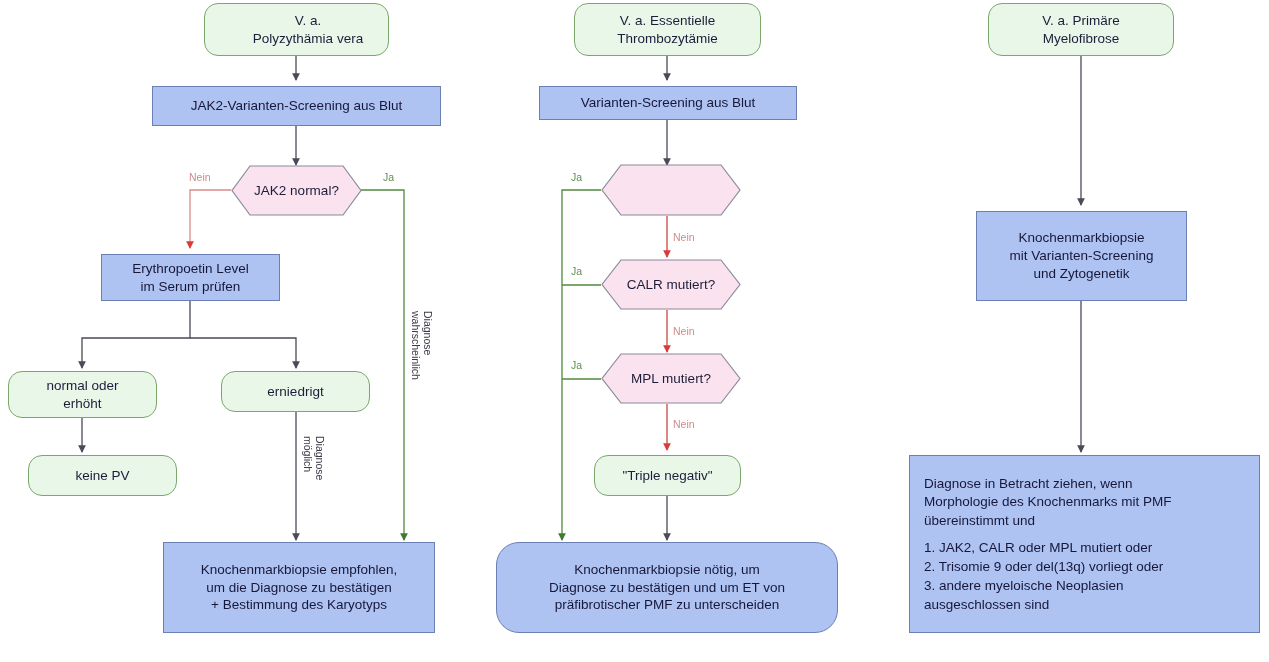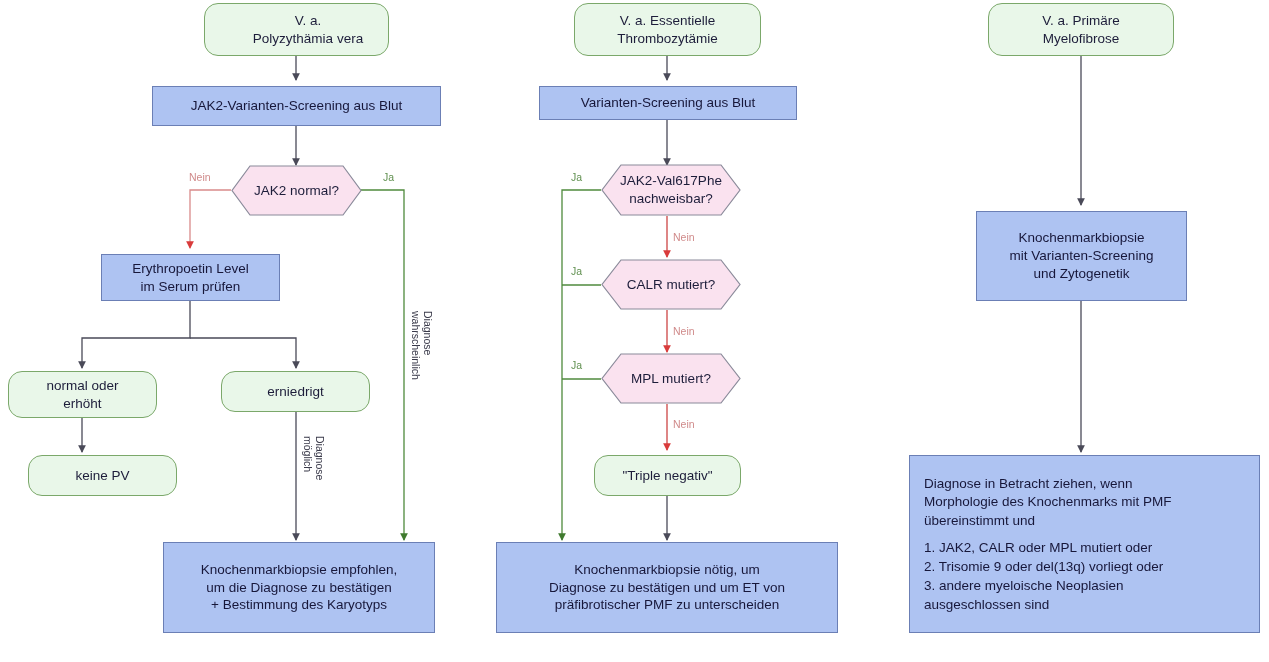--- a/index.html
+++ b/index.html
@@ -160,26 +160,20 @@
   </div>
 
   <div class="node n-blue" style="left:539px;top:86px;width:258px;height:34px;">
     <span>Varianten-Screening aus Blut</span>
   </div>
 
   <div class="node n-pink" style="left:601px;top:164px;width:140px;height:52px;">
     <svg class="hexbg" viewBox="0 0 140 52" preserveAspectRatio="none">
       <polygon points="20,1 120,1 139,26 120,51 20,51 1,26" fill="#fae2ef" stroke="#8a8a9a" stroke-width="1.2"></polygon>
     </svg>
-    <div class="hextxt">
-      <div class="vstack">
-        <span>JAK2-Val617Phe</span>
-        <span>nachweisbar?</span>
-      </div>
-    </div>
   </div>
 
   <div class="node n-pink" style="left:601px;top:259px;width:140px;height:51px;">
     <svg class="hexbg" viewBox="0 0 140 51" preserveAspectRatio="none">
       <polygon points="20,1 120,1 139,25.5 120,50 20,50 1,25.5" fill="#fae2ef" stroke="#8a8a9a" stroke-width="1.2"></polygon>
     </svg>
     <div class="hextxt">
       <span>CALR mutiert?</span>
     </div>
   </div>
@@ -210,21 +204,21 @@
     <span>Nein</span>
   </div>
   <div class="edge-label lab-nein" style="left:673px;top:418px;">
     <span>Nein</span>
   </div>
 
   <div class="node n-green" style="left:594px;top:455px;width:147px;height:41px;">
     <span>"Triple negativ"</span>
   </div>
 
-  <div class="node n-blue" style="left:496px;top:542px;width:342px;height:91px;">
+  <div class="node n-blue" style="left:496px;top:542px;width:342px;height:91px;border-radius:23px;">
     <div class="vstack">
       <span>Knochenmarkbiopsie nötig, um</span>
       <span>Diagnose zu bestätigen und um ET von</span>
       <span>präfibrotischer PMF zu unterscheiden</span>
     </div>
   </div>
 
   <div class="node n-green" style="left:988px;top:3px;width:186px;height:53px;border-radius:14px;">
     <div class="vstack">
       <span>V. a. Primäre</span>

